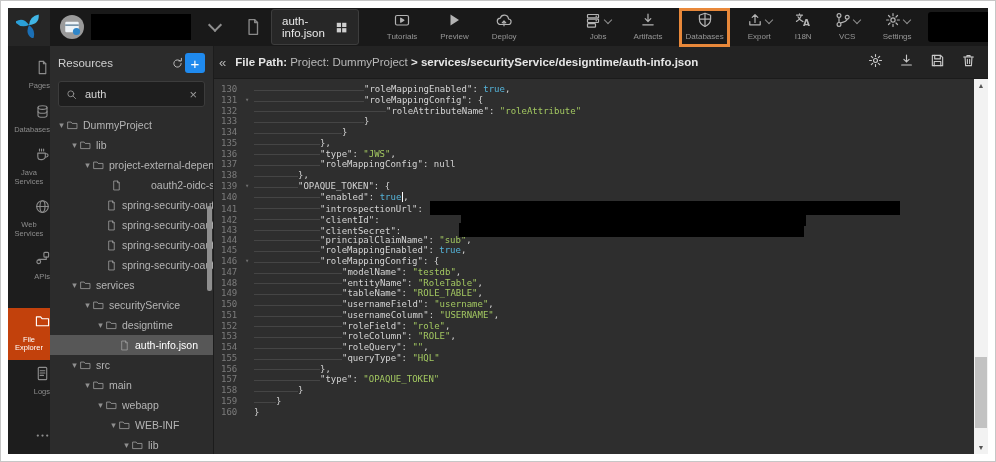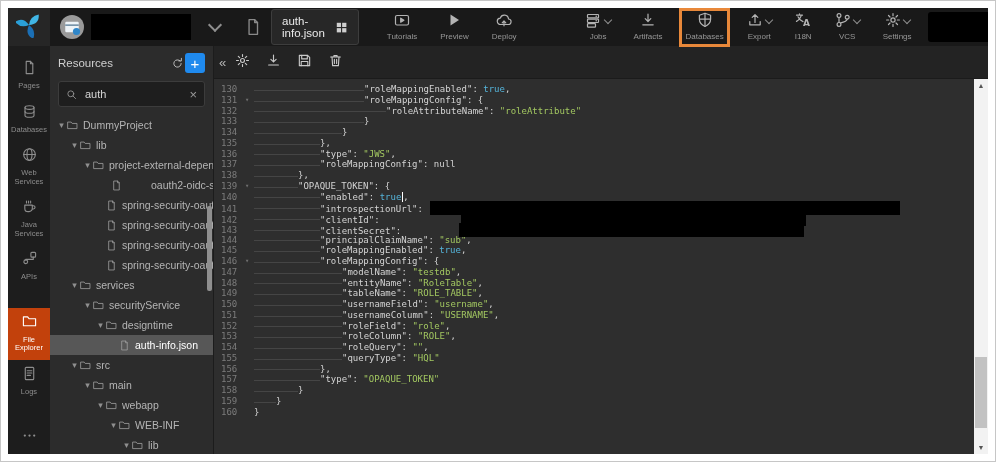--- a/index.html
+++ b/index.html
@@ -25,21 +25,21 @@
   .tool .lbl{font-size:8px;color:#979797;white-space:nowrap}
   .tool.hl{outline:3px solid #e8883a;outline-offset:3px}
   .tool.gap-left{margin-left:46px}
   .redact-top{width:112px;height:30px;background:#000;border-radius:3px;margin:0 4px 0 16px;flex:none}
 
   
   .mainrow{flex:1;display:flex;min-height:0}
 
   
   .rail{width:42px;flex:none;background:#1d1d1d;display:flex;flex-direction:column;align-items:center;padding-top:8px}
-  .rail-item{width:100%;padding:6px 0 7px;display:flex;flex-direction:column;align-items:center;gap:3px;color:#8d8d8d;cursor:pointer;text-align:center}
+  .rail-item{width:100%;padding:6px 0 7px;display:flex;flex-direction:column;align-items:flex-end;gap:3px;color:#8d8d8d;cursor:pointer;text-align:center}
   .rail-item .rlbl{font-size:7.5px;line-height:8.5px}
   .rail-item.active{background:#c2410c;color:#fff}
   .spacer{flex:1}
 
   
   .resources{width:163px;flex:none;background:#2c2c2c;display:flex;flex-direction:column;position:relative;border-right:1px solid #1c1c1c}
   .res-head{display:flex;align-items:center;padding:7px 8px 6px;gap:1px}
   .res-title{font-size:11.5px;color:#d0d0d0;flex:1}
   .refresh{color:#bdbdbd;display:flex;cursor:pointer}
   .plus-btn{width:20px;height:20px;background:#1f8aee;color:#fff;border-radius:3px;font-size:15px;line-height:1;display:flex;align-items:center;justify-content:center;cursor:pointer}
@@ -238,33 +238,33 @@
           <div class="rail-item">
             <span><svg width="15" height="15" viewBox="0 0 16 16" fill="none" stroke="currentColor" stroke-width="1.2" stroke-linecap="round" stroke-linejoin="round">
                 <ellipse cx="8" cy="3.8" rx="4.8" ry="1.9"></ellipse>
                 <path d="M3.2 3.8v8.4c0 1 2.1 1.9 4.8 1.9s4.8-.9 4.8-1.9V3.8"></path>
                 <path d="M3.2 8c0 1 2.1 1.9 4.8 1.9s4.8-.9 4.8-1.9"></path>
               </svg></span>
             <span class="rlbl">Databases</span>
           </div>
           <div class="rail-item">
             <span><svg width="15" height="15" viewBox="0 0 16 16" fill="none" stroke="currentColor" stroke-width="1.2" stroke-linecap="round" stroke-linejoin="round">
+                <path d="M3 6.5h8v3.5a3.5 3.5 0 0 1-3.5 3.5h-1A3.5 3.5 0 0 1 3 10z"></path>
+                <path d="M11 7.2h1.2a1.7 1.7 0 0 1 0 3.4H11"></path>
+                <path d="M4.8 2.2v2M7 2.2v2M9.2 2.2v2"></path>
+              </svg></span>
+            <span class="rlbl">Java Services</span>
+          </div>
+          <div class="rail-item">
+            <span><svg width="15" height="15" viewBox="0 0 16 16" fill="none" stroke="currentColor" stroke-width="1.2" stroke-linecap="round" stroke-linejoin="round">
                 <circle cx="8" cy="8" r="6.2"></circle>
                 <ellipse cx="8" cy="8" rx="2.7" ry="6.2"></ellipse>
                 <path d="M1.8 8h12.4"></path>
               </svg></span>
             <span class="rlbl">Web Services</span>
-          </div>
-          <div class="rail-item">
-            <span><svg width="15" height="15" viewBox="0 0 16 16" fill="none" stroke="currentColor" stroke-width="1.2" stroke-linecap="round" stroke-linejoin="round">
-                <path d="M3 6.5h8v3.5a3.5 3.5 0 0 1-3.5 3.5h-1A3.5 3.5 0 0 1 3 10z"></path>
-                <path d="M11 7.2h1.2a1.7 1.7 0 0 1 0 3.4H11"></path>
-                <path d="M4.8 2.2v2M7 2.2v2M9.2 2.2v2"></path>
-              </svg></span>
-            <span class="rlbl">Java Services</span>
           </div>
           <div class="rail-item">
             <span><svg width="15" height="15" viewBox="0 0 16 16" fill="none" stroke="currentColor" stroke-width="1.2" stroke-linecap="round" stroke-linejoin="round">
                 <rect x="9.5" y="1.5" width="5" height="5" rx="1"></rect>
                 <path d="M12 6.5V9H4v.5"></path>
                 <circle cx="4" cy="11.5" r="2"></circle>
               </svg></span>
             <span class="rlbl">APIs</span>
           </div>
           <div class="spacer"></div>
@@ -474,20 +474,25 @@
               </span>
               <span>lib</span>
             </div>
           </div>
         <div class="res-scroll"></div>
       </div>
 
       <div class="editor-col">
         <div class="pathbar">
           <span class="collapse">«</span>
+          <div class="pathtext">
+            <span class="strong">File Path:</span>
+            <span>Project: DummyProject</span>
+            <span class="strong"><span>&gt;</span> <span>services/securityService/designtime/auth-info.json</span></span>
+          </div>
           <div class="path-actions">
               <span class="pa">
                 <span><svg width="15" height="15" viewBox="0 0 16 16" fill="none" stroke="currentColor" stroke-width="1.2" stroke-linecap="round" stroke-linejoin="round">
                     <circle cx="8" cy="8" r="2.1"></circle>
                     <path d="M8 1.6v2.1M8 12.3v2.1M1.6 8h2.1M12.3 8h2.1M3.5 3.5L5 5M11 11l1.5 1.5M12.5 3.5L11 5M5 11l-1.5 1.5"></path>
                   </svg></span>
               </span>
               <span class="pa">
                 <span><svg width="15" height="15" viewBox="0 0 16 16" fill="none" stroke="currentColor" stroke-width="1.2" stroke-linecap="round" stroke-linejoin="round">
                     <path d="M8 2.2v7.3M5.2 6.7L8 9.5l2.8-2.8M2.8 12.8h10.4"></path>

